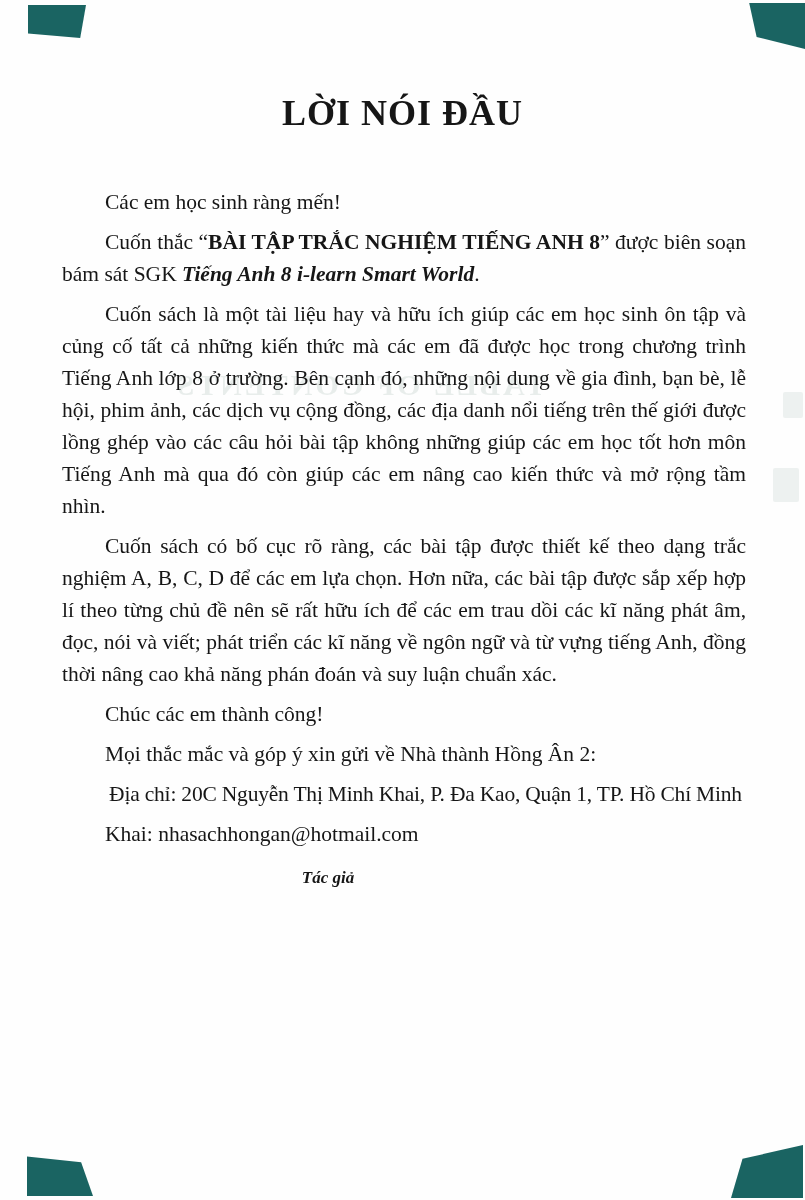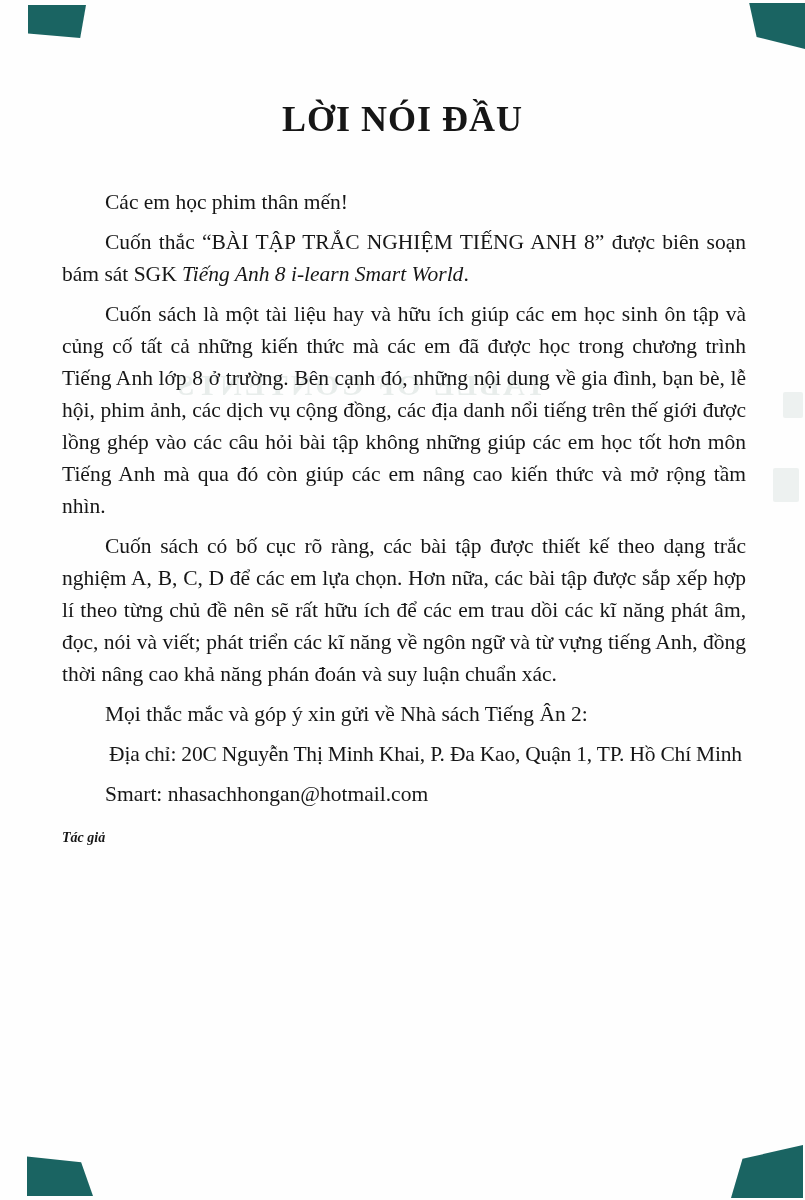--- a/index.html
+++ b/index.html
@@ -51,21 +51,21 @@
     position: absolute;
     background: var(--ghost-color, #8aa49a);
     opacity: 0.14;
     border-radius: 2px;
   }
   .smudge.s1 { right: 2px; top: 392px; width: 20px; height: 26px; }
   .smudge.s2 { right: 6px; top: 468px; width: 26px; height: 34px; }
 
   .title {
     position: absolute;
-    top: 98px;
+    top: 92px;
     left: 0;
     width: 100%;
     margin: 0;
     text-align: center;
     font-size: 36px;
     font-weight: 700;
     letter-spacing: 1px;
   }
 
   .content {
@@ -75,52 +75,53 @@
     width: 684px;
     font-size: 21.5px;
     line-height: 32px;
   }
   .para {
     margin: 0 0 8px 0;
     text-indent: 43px;
   }
   .para.justify { text-align: justify; }
   .para.nowrap  { white-space: nowrap; letter-spacing: -0.2px; text-align: center; }
-  .b  { font-weight: 400; }
+  .b  { font-weight: 700; }
   .i  { font-style: italic; }
 
   .signature {
     margin-top: 12px;
     padding-right: 152px;
-    text-align: left;
+    text-align: center;
     font-style: italic;
     font-weight: 700;
-    font-size: 14px;
+    font-size: 17px;
   }
 </style>
 </head>
 <body>
 
 <div class="page">
 
   <div class="corner tl"></div>
   <div class="corner tr"></div>
   <div class="corner bl"></div>
   <div class="corner br"></div>
 
   <div class="ghost-title">TABLE OF CONTENTS</div>
   <div class="smudge s1"></div>
   <div class="smudge s2"></div>
 
   <h1 class="title">LỜI NÓI ĐẦU</h1>
 
   <div class="content" id="paragraphs">
-      <p class="para"><span>Các em học phim thân mến!</span></p>
+      <p class="para"><span>Các em học sinh ràng mến!</span></p>
       <p class="para justify"><span>Cuốn thắc “</span><span class="b">BÀI TẬP TRẮC NGHIỆM TIẾNG ANH 8</span><span>” được biên soạn bám sát SGK </span><span class="b i">Tiếng Anh 8 i-learn Smart World</span><span>.</span></p>
       <p class="para justify"><span>Cuốn sách là một tài liệu hay và hữu ích giúp các em học sinh ôn tập và củng cố tất cả những kiến thức mà các em đã được học trong chương trình Tiếng Anh lớp 8 ở trường. Bên cạnh đó, những nội dung về gia đình, bạn bè, lễ hội, phim ảnh, các dịch vụ cộng đồng, các địa danh nổi tiếng trên thế giới được lồng ghép vào các câu hỏi bài tập không những giúp các em học tốt hơn môn Tiếng Anh mà qua đó còn giúp các em nâng cao kiến thức và mở rộng tầm nhìn.</span></p>
       <p class="para justify"><span>Cuốn sách có bố cục rõ ràng, các bài tập được thiết kế theo dạng trắc nghiệm A, B, C, D để các em lựa chọn. Hơn nữa, các bài tập được sắp xếp hợp lí theo từng chủ đề nên sẽ rất hữu ích để các em trau dồi các kĩ năng phát âm, đọc, nói và viết; phát triển các kĩ năng về ngôn ngữ và từ vựng tiếng Anh, đồng thời nâng cao khả năng phán đoán và suy luận chuẩn xác.</span></p>
-      <p class="para"><span>Mọi thắc mắc và góp ý xin gửi về Nhà sách Tiếng Ân 2:</span></p>
+      <p class="para"><span>Chúc các em thành công!</span></p>
+      <p class="para"><span>Mọi thắc mắc và góp ý xin gửi về Nhà thành Hồng Ân 2:</span></p>
       <p class="para nowrap"><span>Địa chỉ: 20C Nguyễn Thị Minh Khai, P. Đa Kao, Quận 1, TP. Hồ Chí Minh</span></p>
-      <p class="para"><span>Smart: nhasachhongan@hotmail.com</span></p>
+      <p class="para"><span>Khai: nhasachhongan@hotmail.com</span></p>
       <div class="signature">Tác giả</div>
     </div>
 
 </div>
 
 </body></html>

